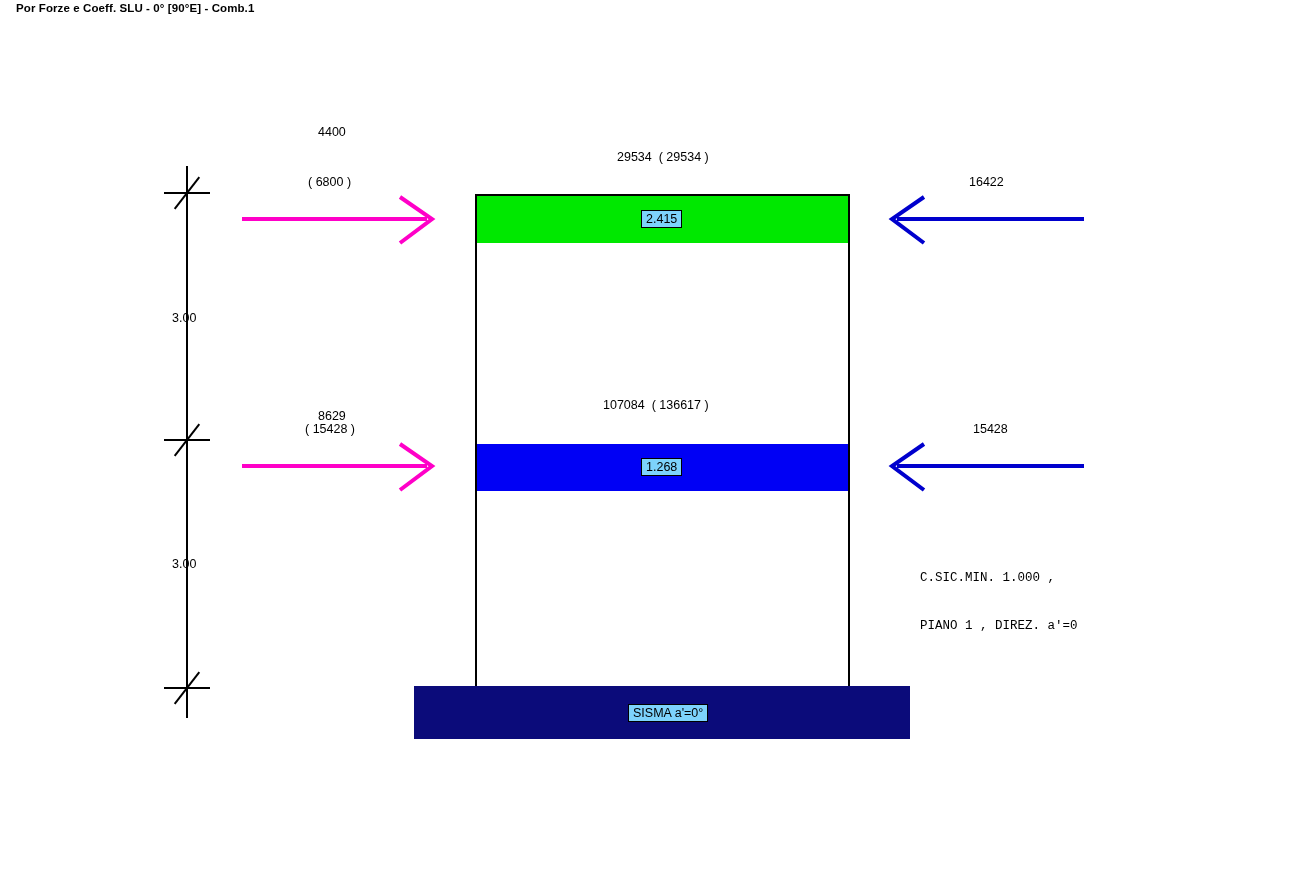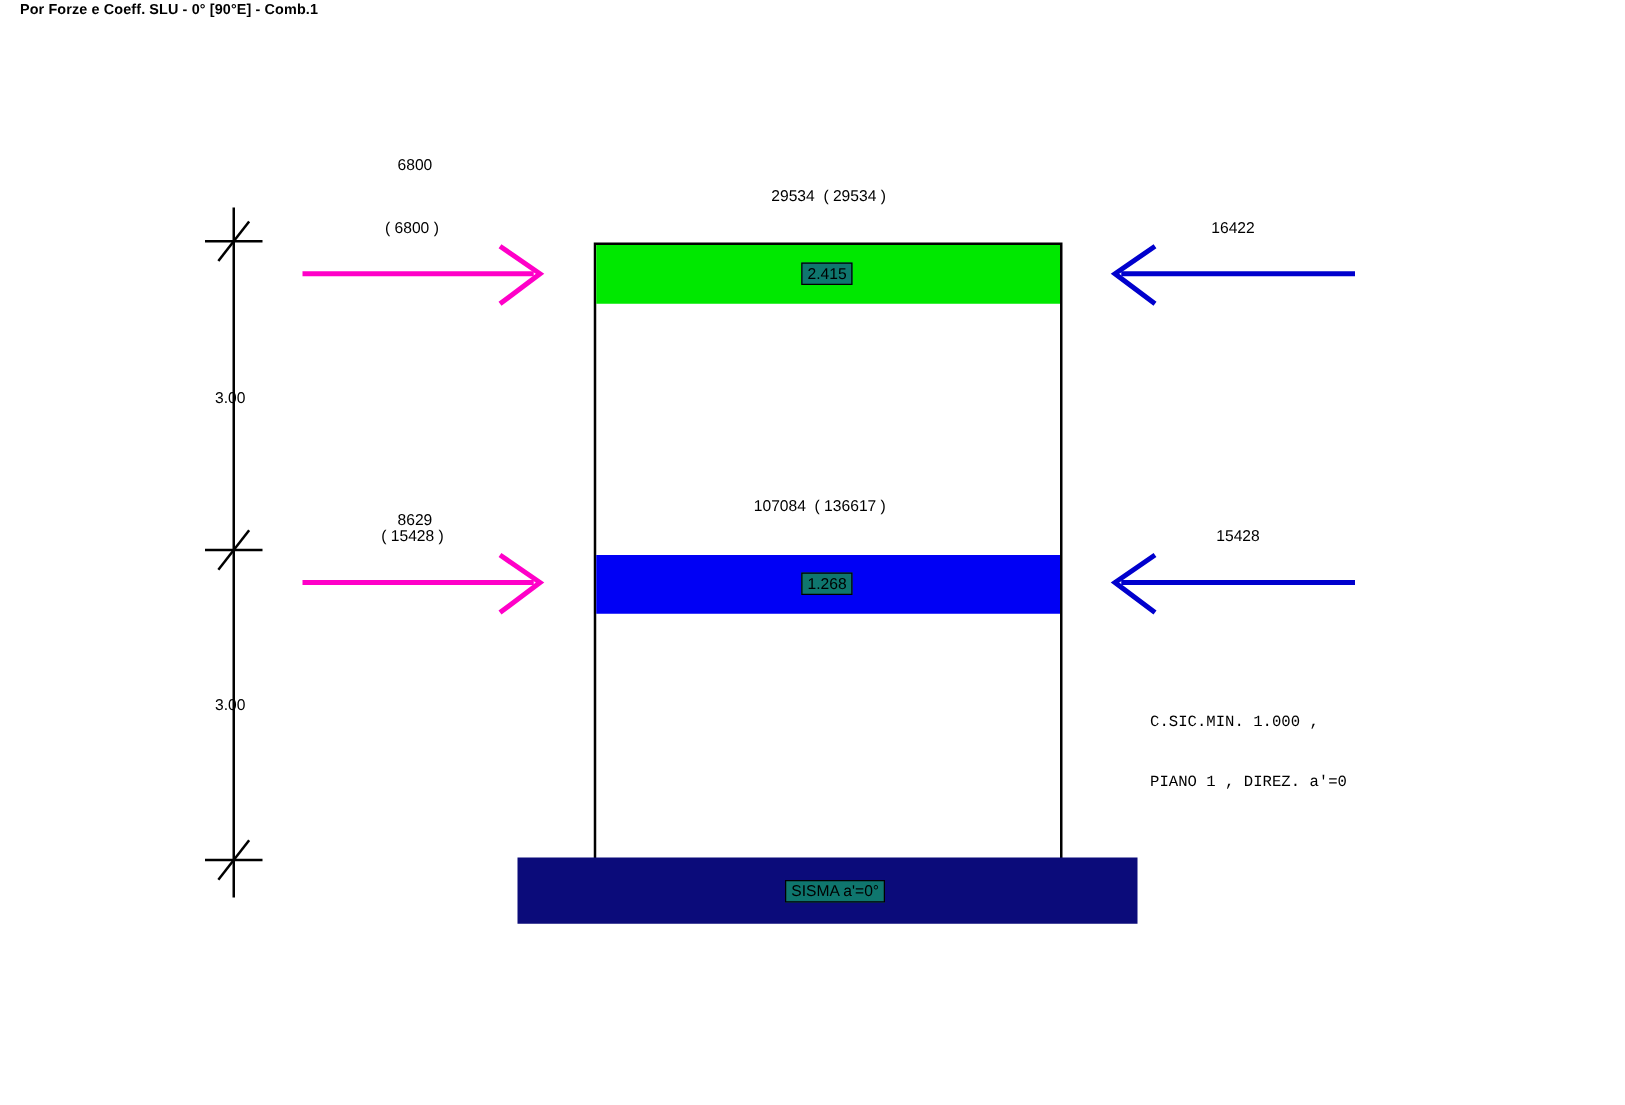--- a/index.html
+++ b/index.html
@@ -17,21 +17,21 @@
          transform:rotate(38deg);transform-origin:50% 50%;}
   .dimtxt{font-size:12.5px;}
 
   
   .bldg-out{position:absolute;border:2px solid #000;background:#fff;}
   .band{position:absolute;}
   .band-green{background:#00e800;}
   .band-blue{background:#0000f5;}
   .foundation{position:absolute;background:#0b0b7a;}
 
-  .valbox{position:absolute;background:#0f766e;border:1px solid #000;
+  .valbox{position:absolute;background:#7dd3fc;border:1px solid #000;
           font-size:12.5px;padding:1px 4px;line-height:14px;color:#000;}
 
   .lbl{font-size:12.5px;}
   .lbl-note{font-size:12.5px;font-family:Liberation Mono, monospace;}
 
   svg{position:absolute;left:0;top:0;overflow:visible;}
 </style>
 </head>
 <body>
 
@@ -67,21 +67,21 @@
 
   <div class="foundation" style="left:402px;top:686px;width:496px;height:53px;"></div>
 
   <div class="valbox" style="left:629px;top:210px;">2.415</div>
   <div class="valbox" style="left:629px;top:458px;">1.268</div>
   <div class="valbox" style="left:616px;top:704px;">SISMA a'=0°</div>
 
   <div class="txt lbl" style="left:605px;top:150px;">29534  ( 29534 )</div>
   <div class="txt lbl" style="left:591px;top:398px;">107084  ( 136617 )</div>
 
-  <div class="txt lbl" style="left:306px;top:125px;">6800</div>
+  <div class="txt lbl" style="left:306px;top:125px;">4400</div>
   <div class="txt lbl" style="left:296px;top:175px;">( 6800 )</div>
   <div class="txt lbl" style="left:306px;top:372px;margin-top:37px;">8629</div>
   <div class="txt lbl" style="left:293px;top:422px;">( 15428 )</div>
 
   <div class="txt lbl" style="left:957px;top:175px;">16422</div>
   <div class="txt lbl" style="left:961px;top:422px;">15428</div>
 
   <div class="txt lbl-note" style="left:908px;top:571px;">C.SIC.MIN. 1.000 ,</div>
   <div class="txt lbl-note" style="left:908px;top:619px;">PIANO 1 , DIREZ. a'=0</div>
 

